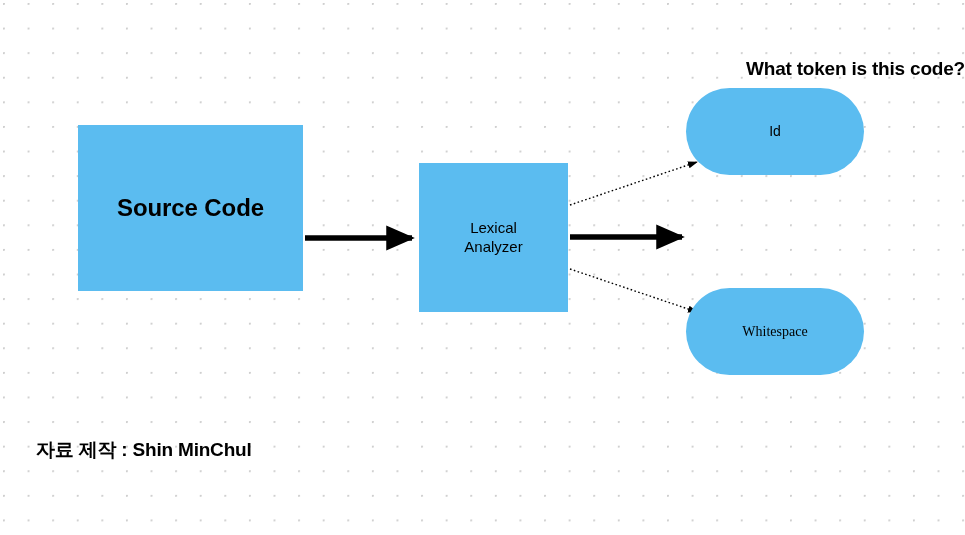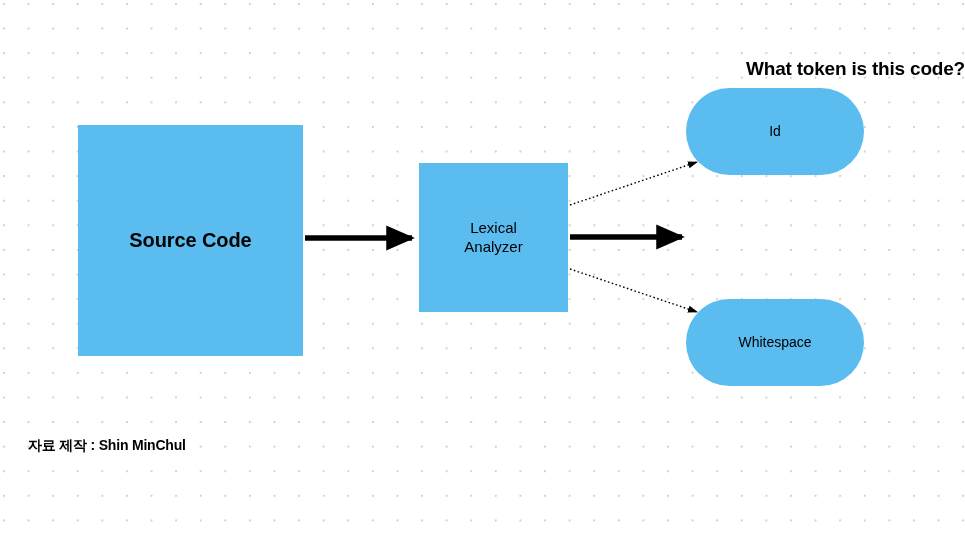--- a/index.html
+++ b/index.html
@@ -34,23 +34,23 @@
     text-align: right;
     font-size: 19px;
     font-weight: bold;
     color: #000000;
     letter-spacing: -0.2px;
   }
 
   
   .credit-line {
     position: absolute;
-    left: 28px;
+    left: 36px;
     top: 437px;
-    font-size: 14px;
+    font-size: 19px;
     font-weight: bold;
     color: #000000;
     white-space: nowrap;
     letter-spacing: -0.2px;
   }
 
   
   .node {
     position: absolute;
     box-sizing: border-box;
@@ -59,23 +59,23 @@
     justify-content: center;
     text-align: center;
     color: #000000;
     line-height: 1.25;
   }
 
   .node-source-code {
     left: 78px;
     top: 125px;
     width: 225px;
-    height: 231px;
+    height: 166px;
     background-color: #5BBCF0;
-    font-size: 20px;
+    font-size: 24px;
     font-weight: bold;
     letter-spacing: -0.1px;
   }
 
   .node-lexical-analyzer {
     left: 419px;
     top: 163px;
     width: 149px;
     height: 149px;
     background-color: #5BBCF0;
@@ -97,22 +97,23 @@
     background-color: #5BBCF0;
   }
 
   .node-number {
     top: 193px;
     background-color: #F2C84B;
     border: 2px solid #000000;
   }
 
   .node-whitespace {
-    top: 299px;
+    top: 288px;
     background-color: #5BBCF0;
+    font-family: Liberation Serif, serif;
   }
 
   
   #edges {
     position: absolute;
     left: 0;
     top: 0;
     width: 965px;
     height: 535px;
     pointer-events: none;

